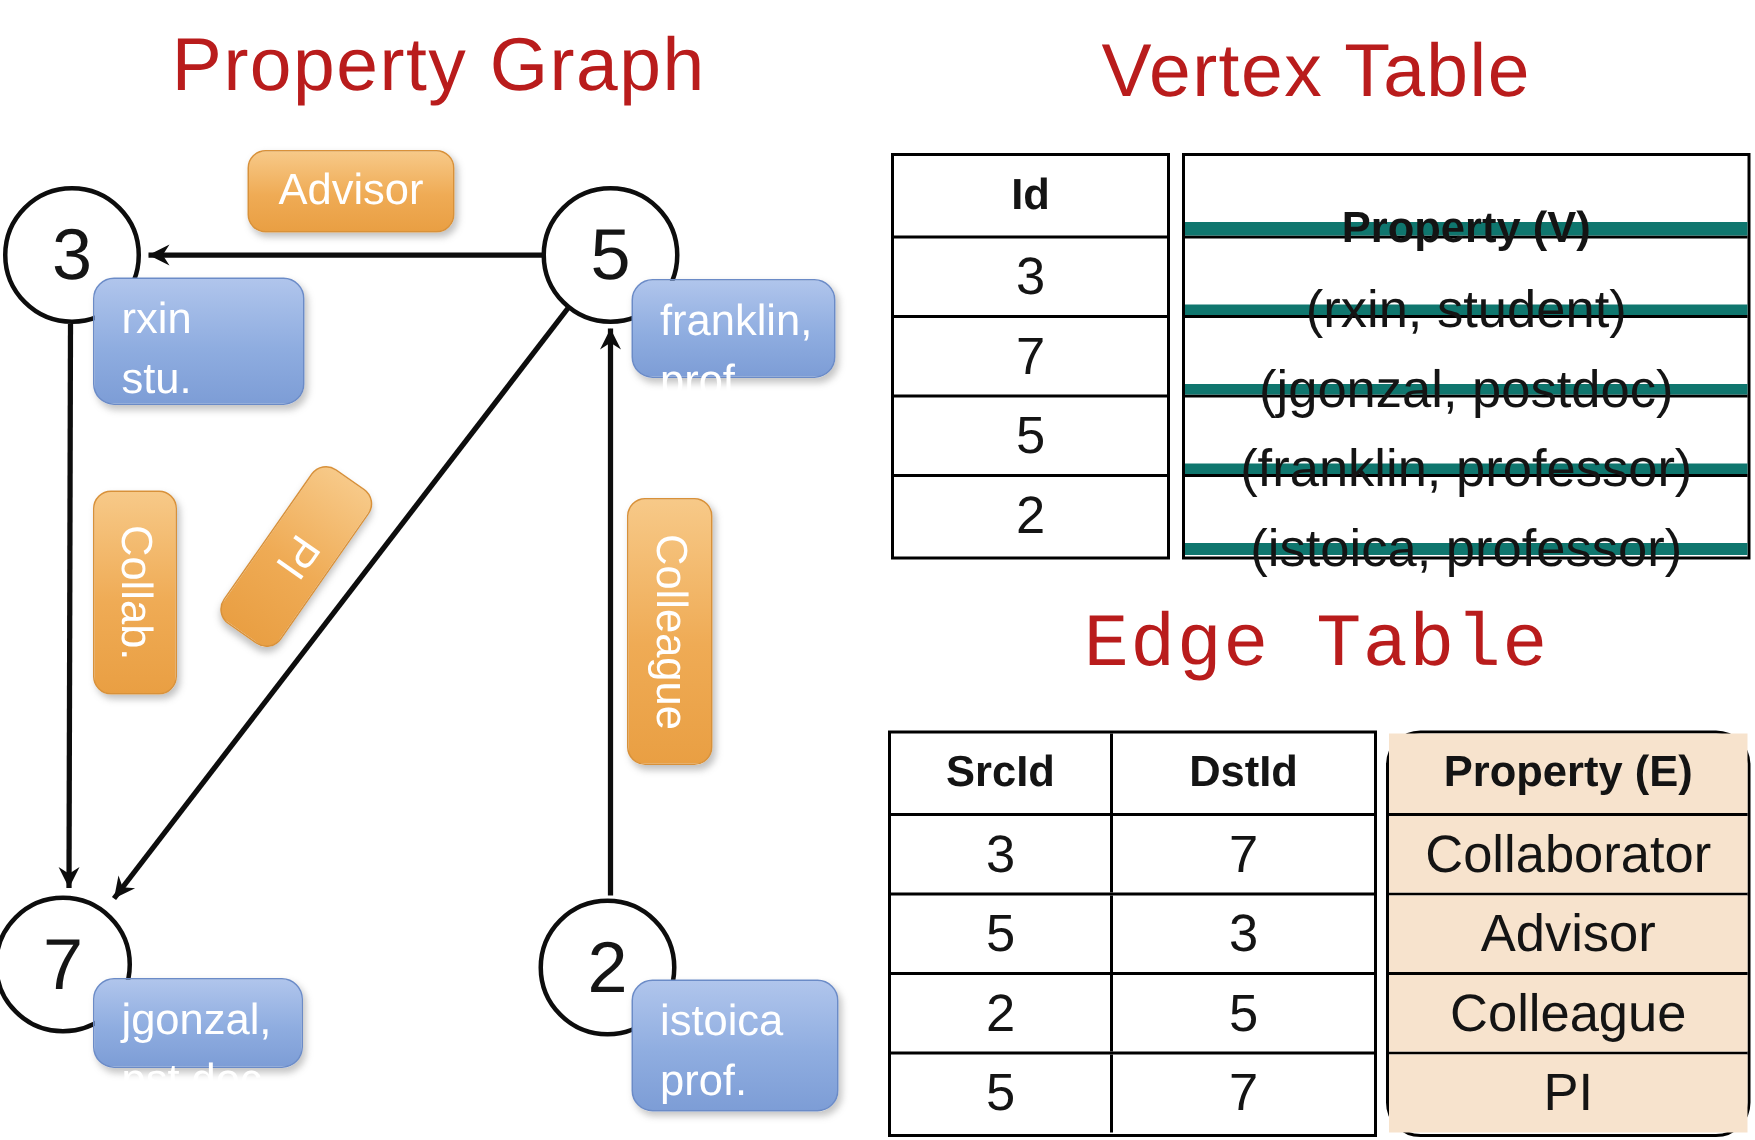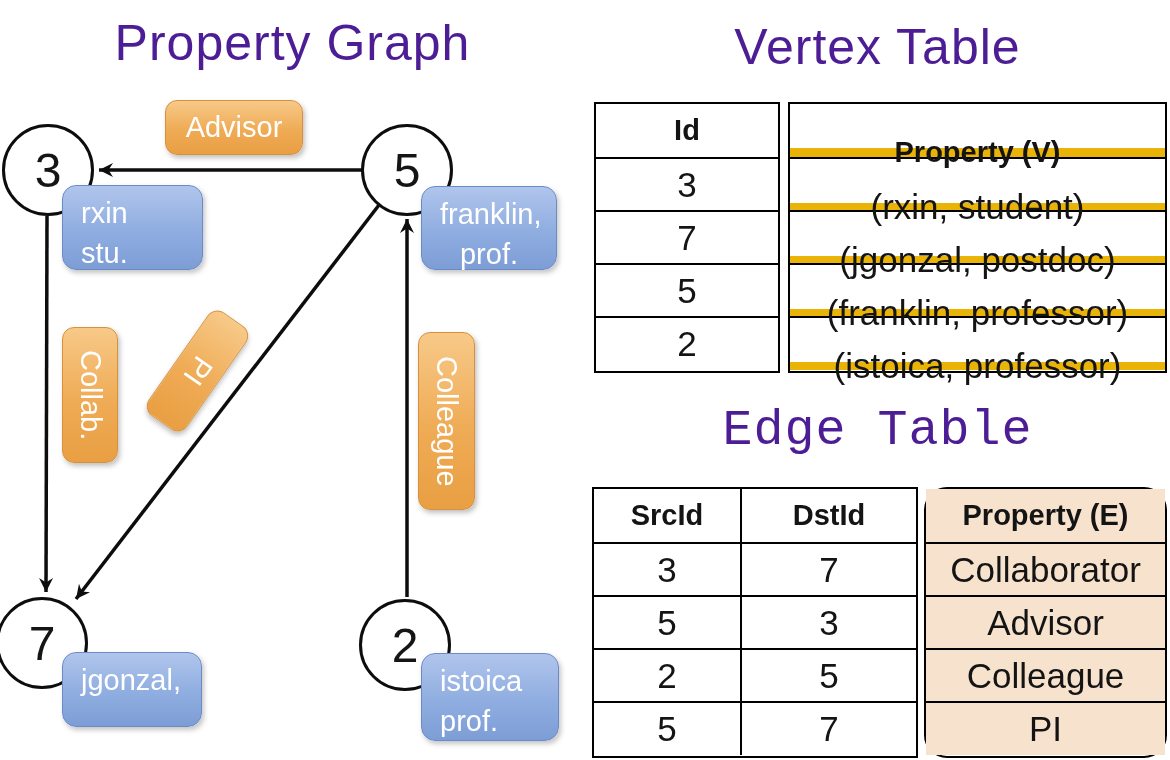--- a/index.html
+++ b/index.html
@@ -2,21 +2,21 @@
 <html><head>
 <meta charset="utf-8">
 <style>
   html,body{margin:0;padding:0;background:#fff;}
   #stage{
     position:relative;width:1170px;height:760px;overflow:hidden;background:#fff;
     font-family:"Liberation Sans", sans-serif;color:#111;
   }
   .title{
     position:absolute;text-align:center;font-size:50px;font-weight:300;
-    letter-spacing:1px;color:#4c1d95;white-space:nowrap;
+    letter-spacing:1px;color:#b91c1c;white-space:nowrap;
   }
   
   #edges-svg{position:absolute;left:0;top:0;z-index:1;}
   .node{
     position:absolute;width:92px;height:92px;border-radius:50%;
     background:#fff;border:3.5px solid #0d0d0d;box-sizing:border-box;z-index:2;
     display:flex;align-items:center;justify-content:center;
     font-size:48px;font-weight:300;color:#151515;
   }
   .edge-label{
@@ -40,21 +40,21 @@
     position:absolute;box-sizing:border-box;border:2.5px solid #000;background:#fff;
   }
   .trow{display:flex;box-sizing:border-box;border-top:2px solid #000;}
   .trow:first-child{border-top:none;}
   .tcell{
     flex:1;display:flex;align-items:center;justify-content:center;
     box-sizing:border-box;font-size:35px;color:#141414;white-space:nowrap;
   }
   .tcell.hdr{font-size:29px;font-weight:bold;}
   .tcell.split{border-right:2px solid #000;}
-  .vfill{background:#eab308;margin-top:44px;}
+  .vfill{background:#0f766e;margin-top:44px;}
   .efill{background:#f7e3cd;}
 </style>
 </head>
 <body>
 
 <div id="stage">
 
   <div class="title" style="left:0;top:14px;width:585px;">Property Graph</div>
   <div class="title" style="left:585px;top:18px;width:585px;">Vertex Table</div>
   <div class="title" style="left:585px;top:402px;width:585px;font-family:Liberation Mono, monospace;">Edge Table</div>
@@ -86,26 +86,27 @@
 
   <div class="edge-label" style="left:165px;top:100px;width:138px;height:55px;">Advisor</div>
   <div class="edge-label vertical" style="left:62px;top:327px;width:56px;height:136px;">Collab.</div>
   <div class="edge-label vertical" style="left:174px;top:308px;width:47px;height:126px;transform:rotate(35deg);">PI</div>
   <div class="edge-label vertical" style="left:418px;top:332px;width:57px;height:178px;">Colleague</div>
 
   <div class="prop-box" style="left:62px;top:185px;width:141px;height:85px;">
     <div>rxin</div>
     <div>stu.</div>
   </div>
-  <div class="prop-box" style="left:421px;top:186px;width:136px;height:84px;text-align:center;">
+  <div class="prop-box" style="left:421px;top:186px;width:136px;height:66px;">
     <div>franklin,</div>
     <div>prof.</div>
   </div>
-  <div class="prop-box" style="left:62px;top:652px;width:140px;height:75px;">
+  <div class="prop-box" style="left:62px;top:652px;width:140px;height:60px;">
     <div>jgonzal,</div>
+    <div>pst.doc.</div>
   </div>
   <div class="prop-box" style="left:421px;top:653px;width:138px;height:88px;">
     <div>istoica</div>
     <div>prof.</div>
   </div>
 
   <div class="subtable" style="left:594px;top:102px;width:186px;height:271px;">
     <div class="trow" style="height:53px;">
         <div class="tcell hdr">Id</div>
       </div>

